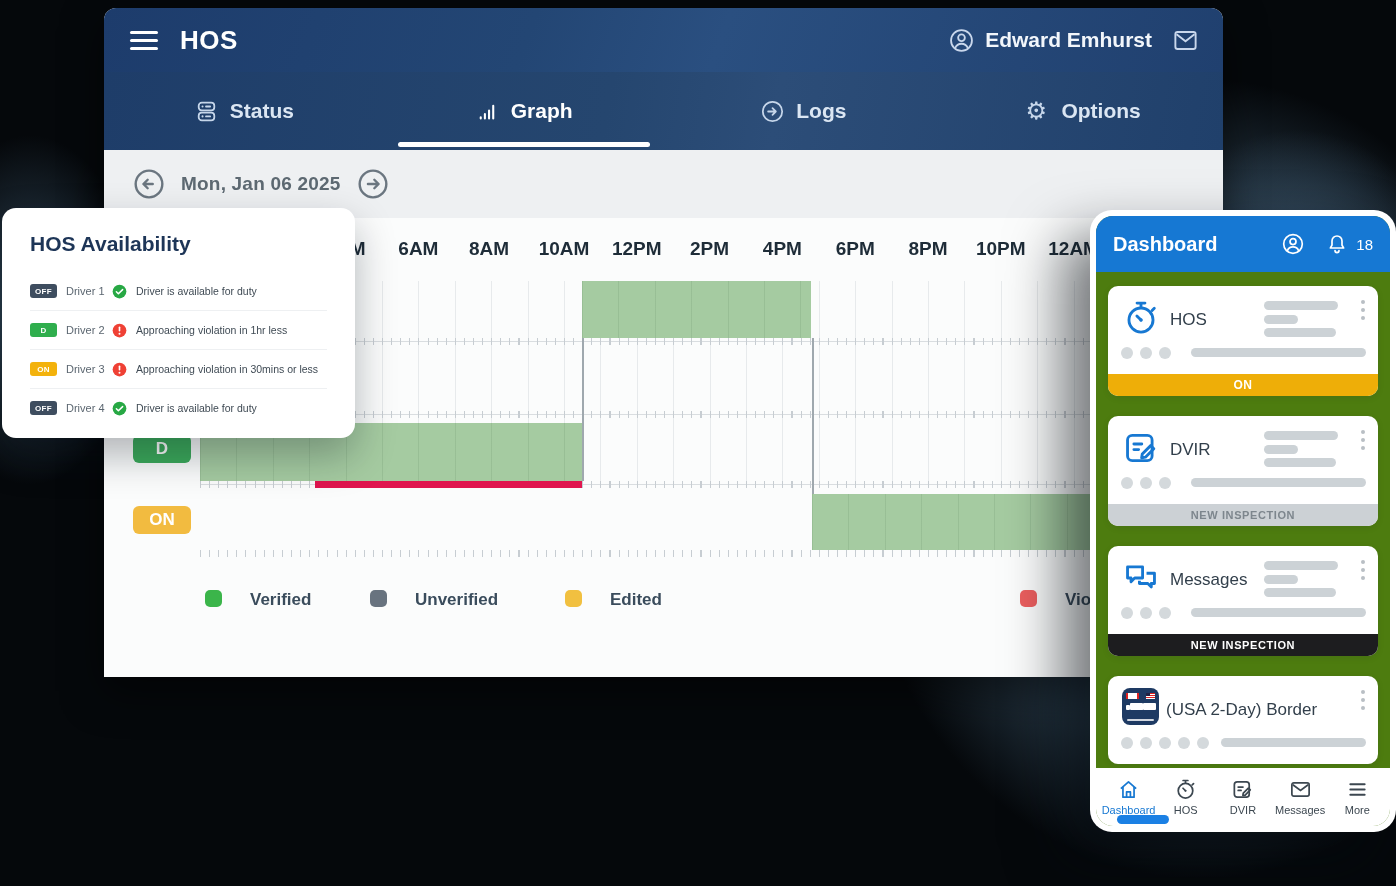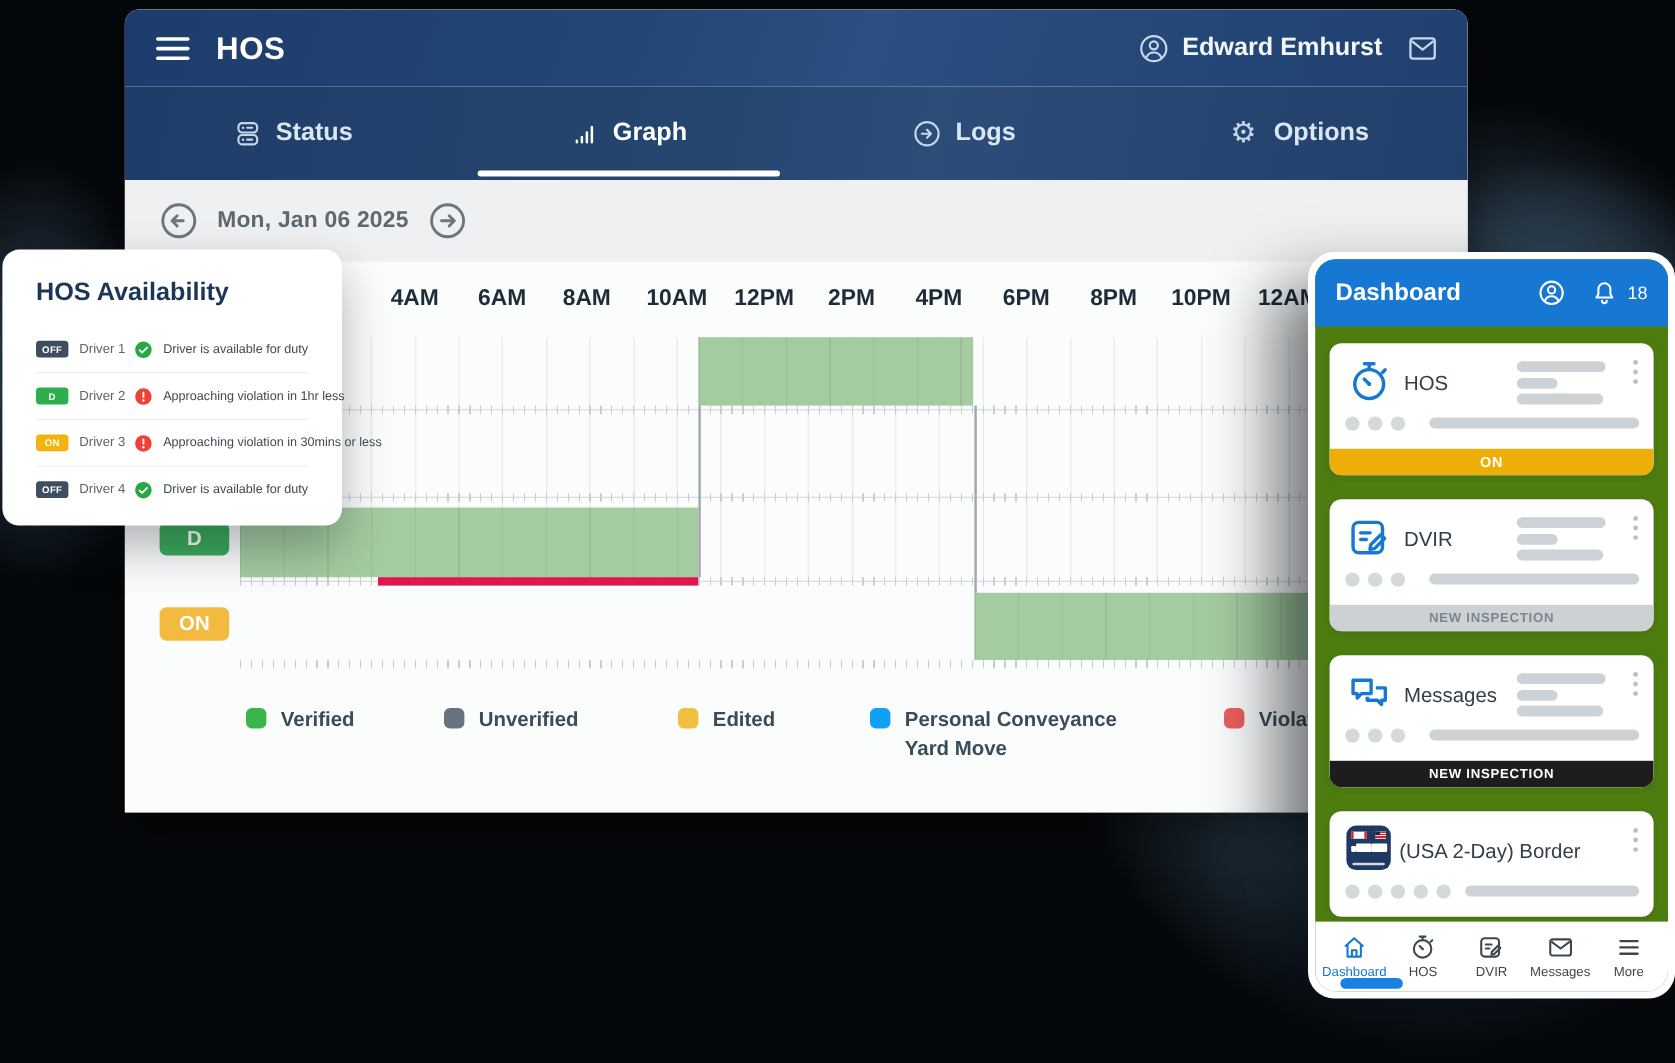--- a/index.html
+++ b/index.html
@@ -58,26 +58,26 @@
   .row-line{position:absolute;height:1px;background:#d9dde0}
   .tick-strip{position:absolute;height:7px;
     background:repeating-linear-gradient(90deg,#c7cdd2 0 1px,transparent 1px 9.1px)}
   .seg{position:absolute;background:#a5cba1;pointer-events:auto;cursor:pointer;
     background-image:repeating-linear-gradient(90deg,rgba(40,80,45,.10) 0 1px,transparent 1px 36.4px)}
   .violation-bar{position:absolute;background:#e0164f;pointer-events:auto}
   .connector{position:absolute;width:2px;background:#9fa8ae}
   .row-badge{position:absolute;left:29px;width:58px;height:28px;border-radius:6px;color:#fff;
     font-size:17px;font-weight:bold;display:flex;align-items:center;justify-content:center}
 
-  .legend-item{position:absolute;display:flex;gap:12px;align-items:flex-start}
+  .legend-item{position:absolute;display:flex;gap:28px;align-items:flex-start}
   .legend-chip{width:17px;height:17px;border-radius:5px;flex:none;margin-top:2px}
   .legend-text{font-size:17px;font-weight:bold;color:#3a4c5c;line-height:24px}
 
   
-  .popup{position:absolute;left:2px;top:208px;width:283px;height:230px;background:#fff;
+  .popup{position:absolute;left:2px;top:208px;width:353px;height:230px;background:#fff;
     border-radius:14px;z-index:40;box-shadow:0 18px 40px rgba(8,18,28,.30);box-sizing:border-box;padding:24px 28px 0 28px}
   .popup h3{margin:0 0 16px 0;font-size:21px;font-weight:bold;color:#1d3557}
   .popup-row{display:flex;align-items:center;height:38px;border-bottom:1px solid #eef0f2}
   .popup-row:last-child{border-bottom:none}
   .p-badge{width:27px;height:14px;border-radius:3px;color:#fff;font-size:8px;font-weight:bold;
     display:flex;align-items:center;justify-content:center;flex:none;letter-spacing:.3px}
   .p-driver{font-size:11px;color:#5b6670;margin-left:9px;width:42px;flex:none}
   .p-status-icon{width:15px;height:15px;flex:none;margin-left:4px}
   .p-status-icon svg{width:100%;height:100%}
   .p-text{font-size:10.5px;color:#3f4a54;margin-left:9px;white-space:nowrap}
@@ -276,24 +276,20 @@
         <span class="legend-text"><span>Verified</span></span>
       </div>
       <div class="legend-item" style="left:266px;top:580px">
         <span class="legend-chip" style="background:#68737f"></span>
         <span class="legend-text"><span>Unverified</span></span>
       </div>
       <div class="legend-item" style="left:461px;top:580px">
         <span class="legend-chip" style="background:#f1c040"></span>
         <span class="legend-text"><span>Edited</span></span>
       </div>
-      <div class="legend-item" style="left:621px;top:580px">
-        <span class="legend-chip" style="background:#12a0f3"></span>
-        <span class="legend-text"><span>Personal Conveyance</span><br><span>Yard Move</span></span>
-      </div>
       <div class="legend-item" style="left:916px;top:580px">
         <span class="legend-chip" style="background:#ec5f5f"></span>
         <span class="legend-text"><span>Violation</span></span>
       </div>
     </div>
 </div>
 
 <aside class="popup">
   <h3>HOS Availability</h3>
   <div id="popup-rows">

